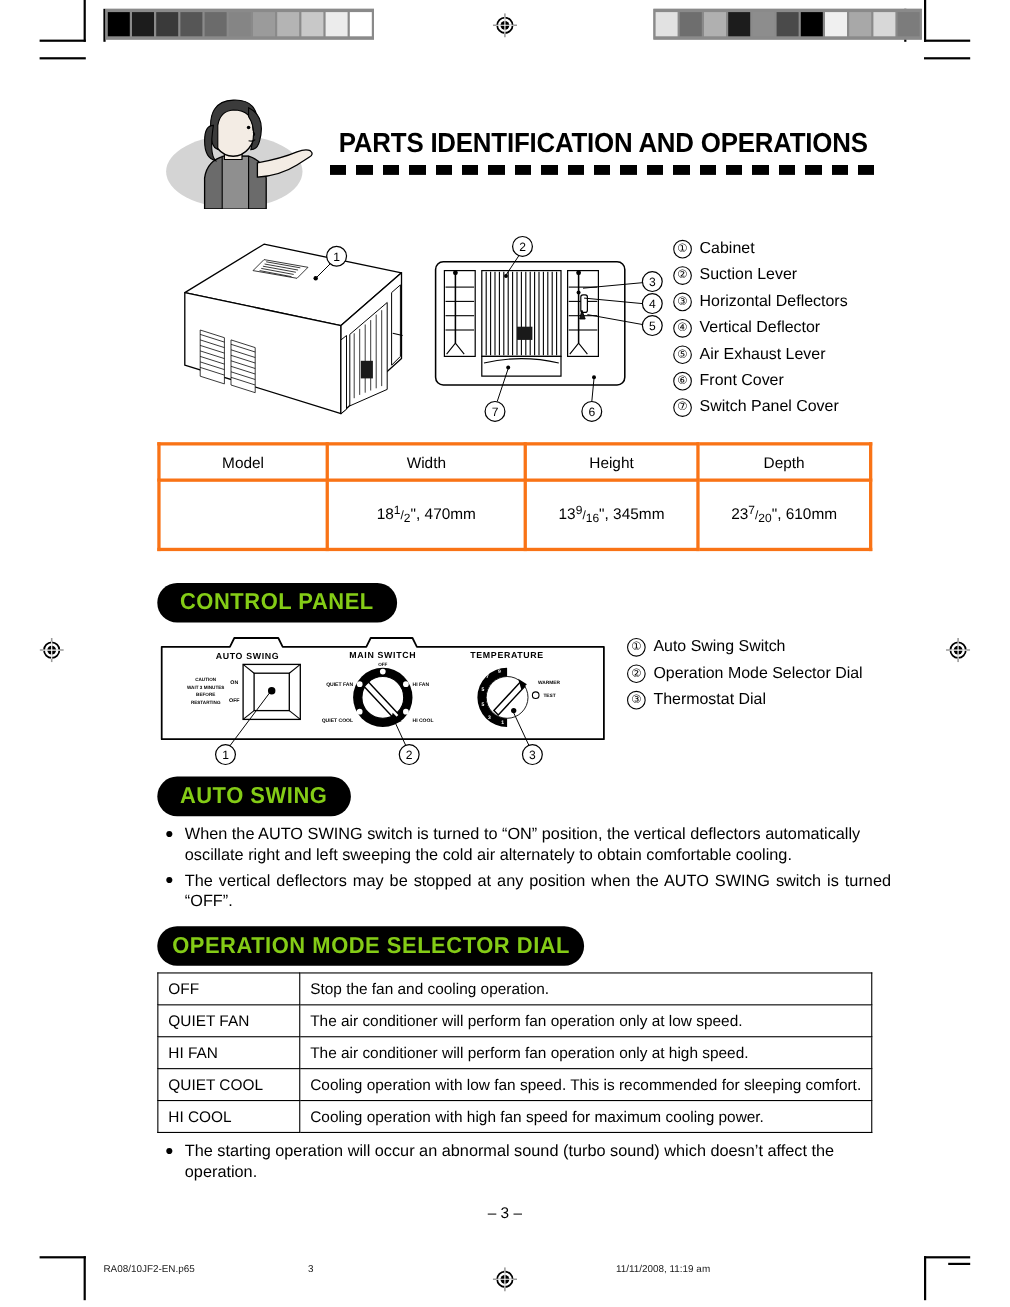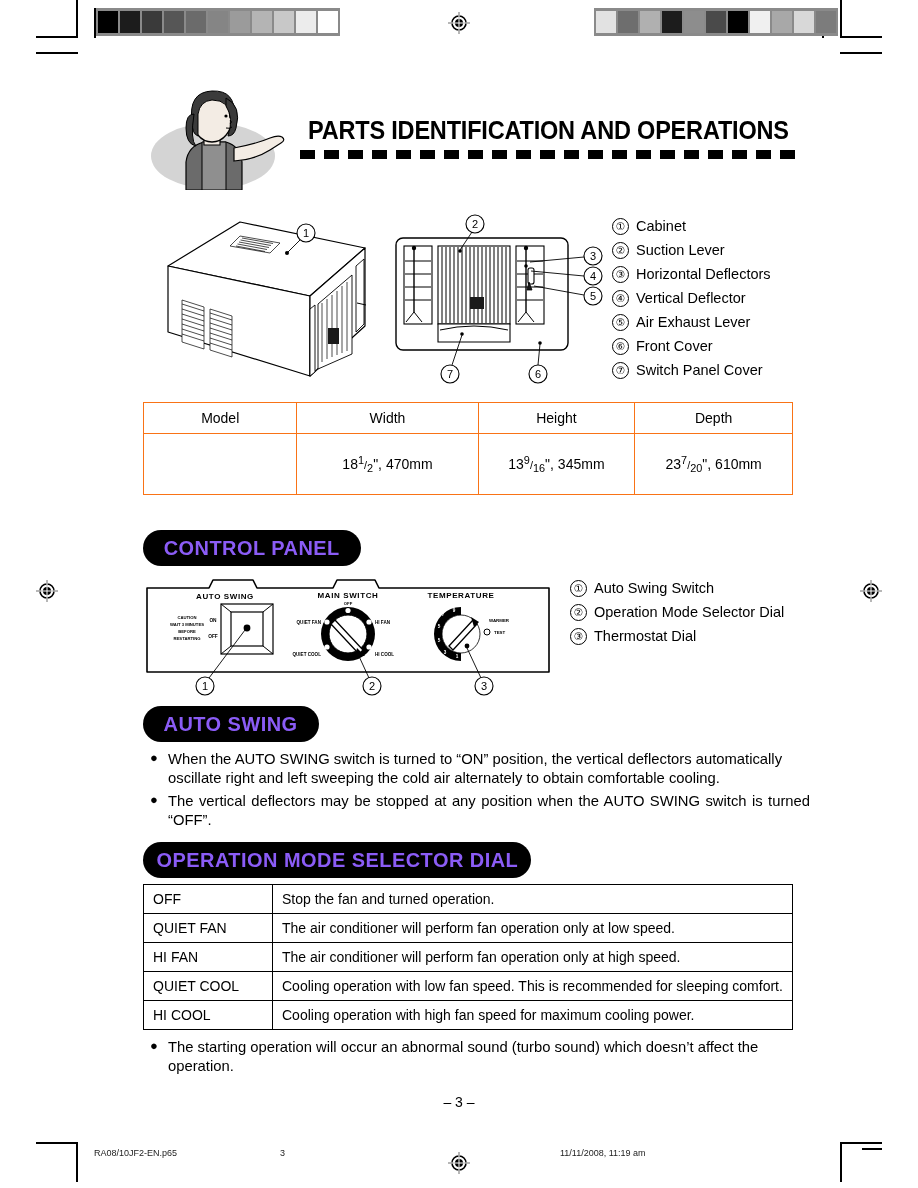--- a/index.html
+++ b/index.html
@@ -51,32 +51,32 @@
     display: inline-flex; align-items: center; justify-content: center;
     width: 15px; height: 15px; border: 1px solid #000; border-radius: 50%;
     font-size: 10.5px; line-height: 1; margin-right: 7px; flex: none;
     position: relative; top: -1px;
   }
   .legend-row .ltext { white-space: nowrap; }
 
   
   .dim-table { position: absolute; left: 143px; top: 402px; width: 650px; border-collapse: collapse; }
   .dim-table td, .dim-table th {
-    border: 1px solid #f97316; text-align: center; font-size: 14px; font-weight: normal;
+    border: 3px solid #f97316; text-align: center; font-size: 14px; font-weight: normal;
     padding: 0;
   }
   .dim-table thead td { height: 30px; }
   .dim-table tbody td { height: 60px; }
   .frac { display: inline-block; font-size: 0.78em; position: relative; top: -0.05em; }
   .frac sup { font-size: 1em; vertical-align: super; }
   .frac sub { font-size: 1em; vertical-align: sub; }
 
   
   .pill {
-    position: absolute; background: #000; color: #8b5cf6;
+    position: absolute; background: #000; color: #84cc16;
     border-radius: 22px; display: flex; align-items: center; justify-content: center;
     font-weight: bold; letter-spacing: 0.5px;
   }
   #pill-control { left: 143px; top: 530px; width: 218px; height: 36px; font-size: 21px; }
   #pill-autoswing { left: 143px; top: 706px; width: 176px; height: 36px; font-size: 21px; }
   #pill-opmode { left: 143px; top: 842px; width: 388px; height: 36px; font-size: 21px; }
   .pill span { transform: scaleX(0.95); }
 
   
   .cp-drawing { position: absolute; left: 143px; top: 572px; width: 410px; height: 130px; }
@@ -552,21 +552,21 @@
   </div>
 
   <div class="pill" id="pill-opmode">
     <span>OPERATION MODE SELECTOR DIAL</span>
   </div>
 
   <table class="mode-table">
     <tbody>
       <tr>
         <td class="mode-name">OFF</td>
-        <td>Stop the fan and turned operation.</td>
+        <td>Stop the fan and cooling operation.</td>
       </tr>
       <tr>
         <td class="mode-name">QUIET FAN</td>
         <td>The air conditioner will perform fan operation only at low speed.</td>
       </tr>
       <tr>
         <td class="mode-name">HI FAN</td>
         <td>The air conditioner will perform fan operation only at high speed.</td>
       </tr>
       <tr>

